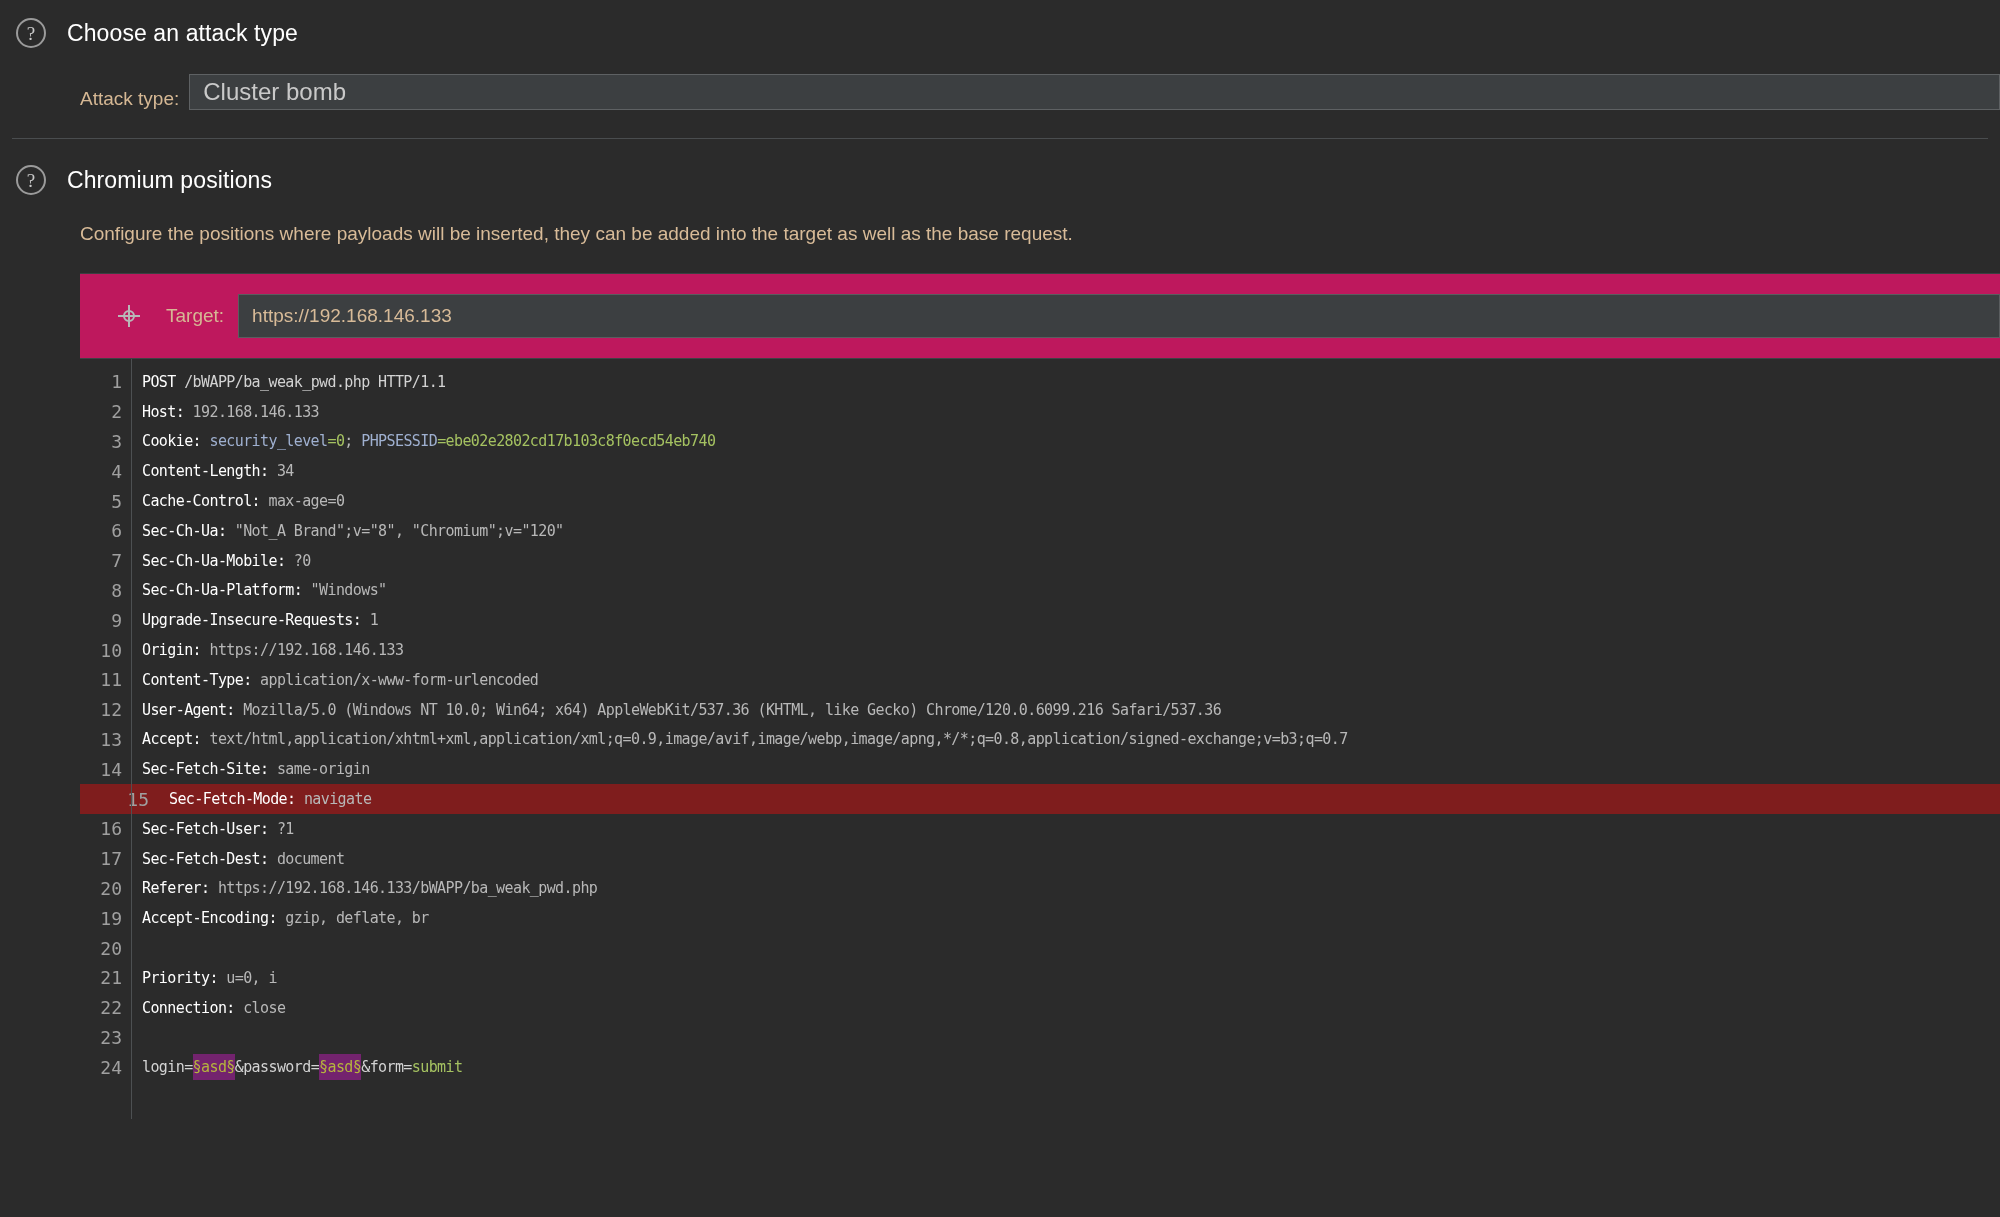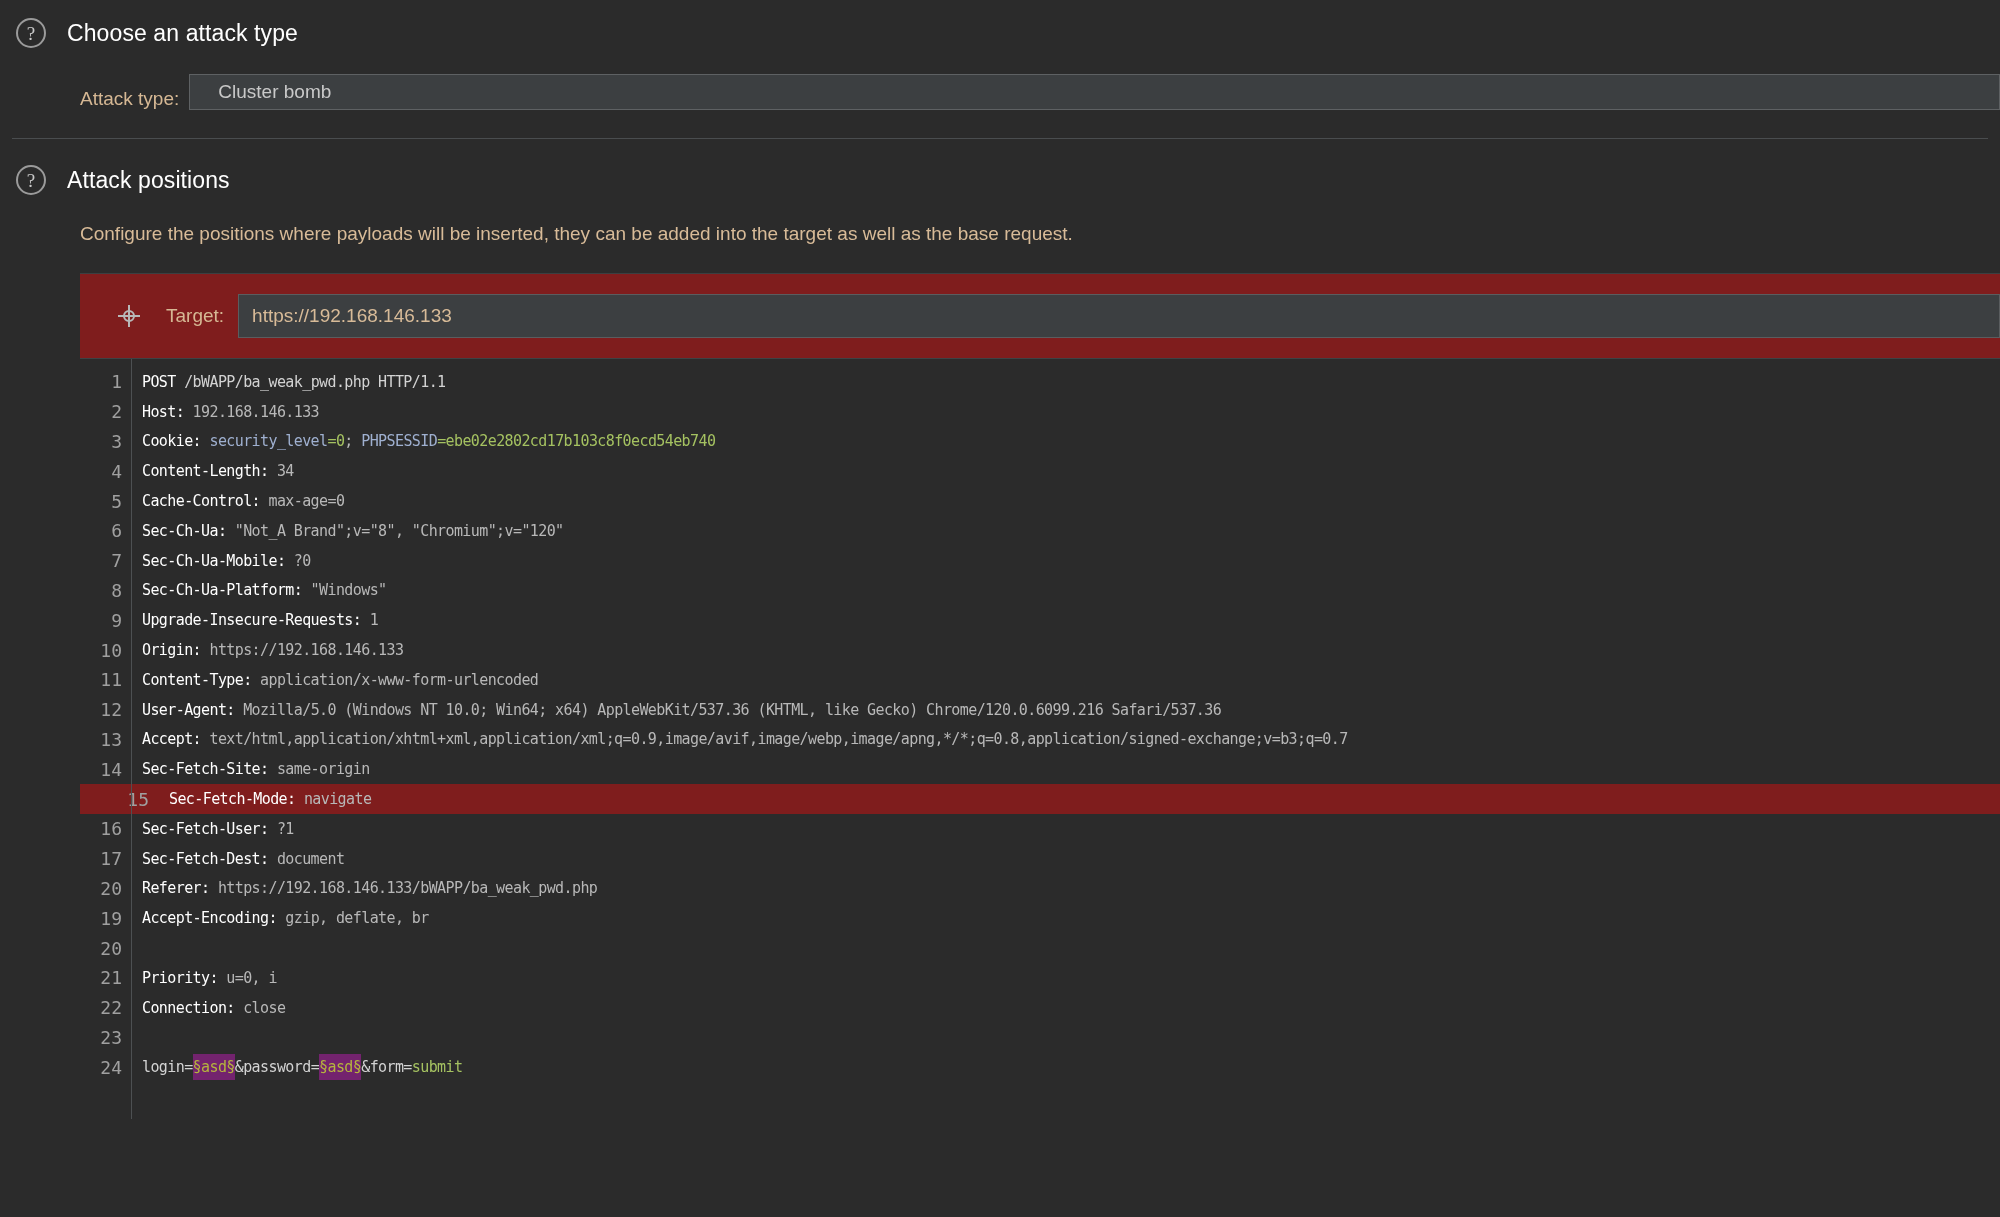--- a/index.html
+++ b/index.html
@@ -59,23 +59,23 @@
     margin-right: 10px;
     white-space: nowrap;
   }
   .attack-combo {
     flex: 1 1 auto;
     height: 36px;
     background: #3c3f41;
     border: 1px solid #5e6163;
     display: flex;
     align-items: center;
-    padding-left: 28px;
+    padding-left: 13px;
     box-sizing: border-box;
-    font-size: 19px;
+    font-size: 24px;
     color: #c9c9c9;
   }
 
   
   .divider {
     height: 1px;
     background: #4a4d4f;
     margin: 28px 12px 0 12px;
   }
 
@@ -91,21 +91,21 @@
   
   .editor-wrap {
     margin: 28px 0 0 80px;
     background: #2f3133;
     border-top: 1px solid #3c3f41;
   }
   .target-bar {
     display: flex;
     align-items: center;
     height: 84px;
-    background: #7f1d1d;
+    background: #be185d;
     padding-left: 38px;
     text-align: right;
   }
   .crosshair {
     width: 22px;
     height: 22px;
     flex: 0 0 22px;
     position: relative;
     margin-right: 26px;
   }
@@ -224,21 +224,21 @@
       <span>Cluster bomb</span>
     </div>
   </div>
 </div>
 
 <div class="divider"></div>
 
 <div class="section">
   <div class="section-head" style="padding-top:26px;">
     <span class="help-icon">?</span>
-    <span class="section-title">Attack positions</span>
+    <span class="section-title">Chromium positions</span>
   </div>
   <div class="desc">Configure the positions where payloads will be inserted, they can be added into the target as well as the base request.</div>
 
   <div class="editor-wrap">
     <div class="target-bar">
       <span class="crosshair">
           <i></i>
         </span>
       <span class="target-label">Target:</span>
       <div class="target-input">

